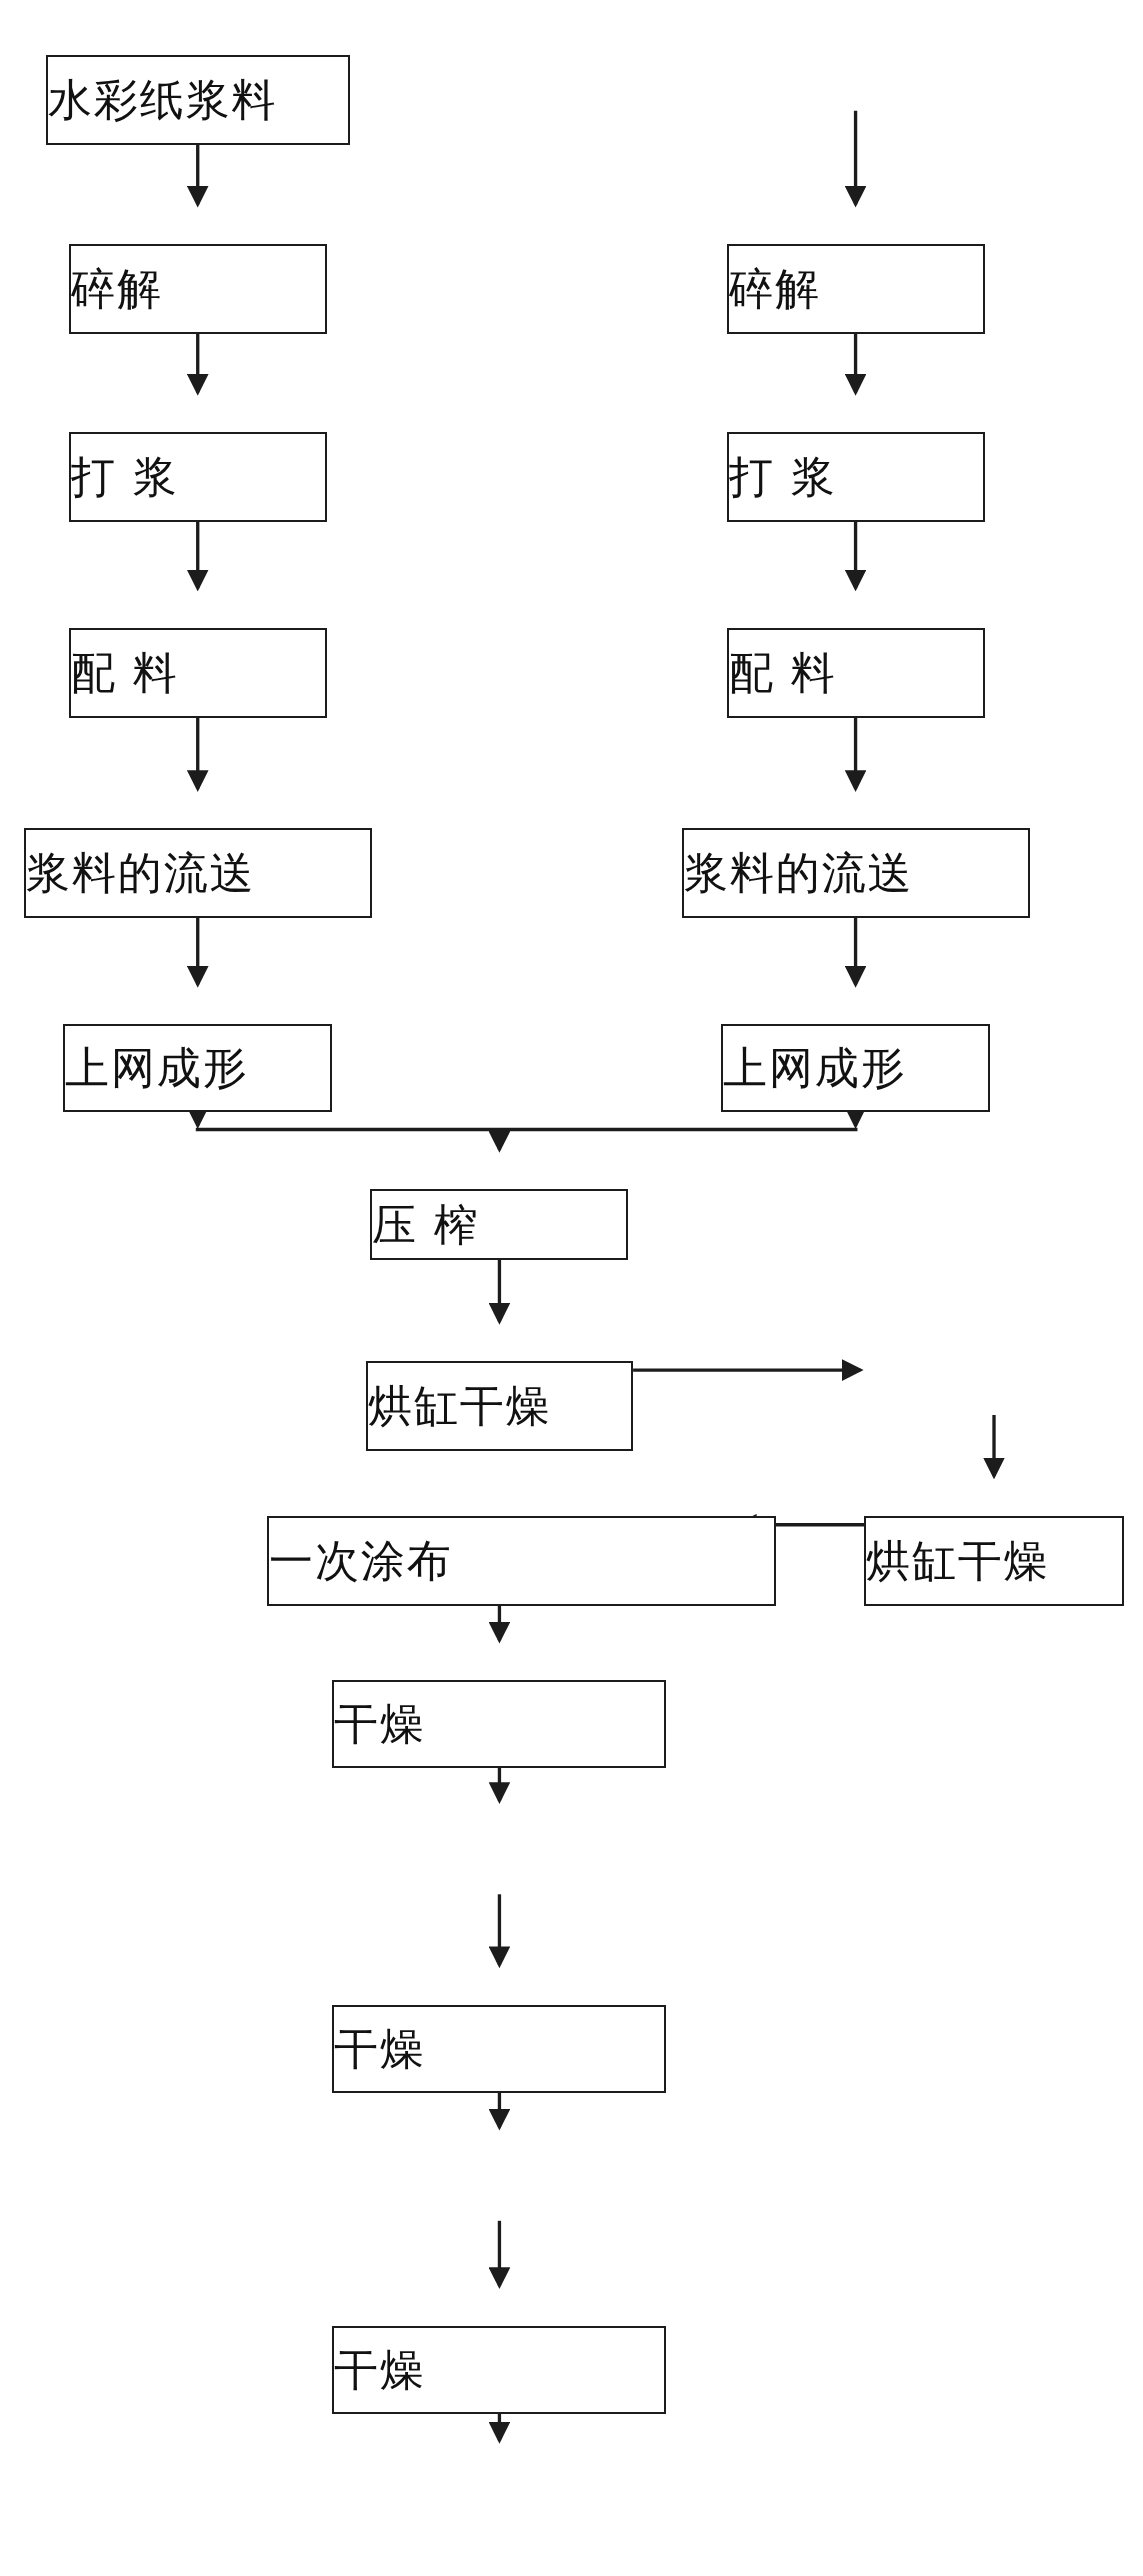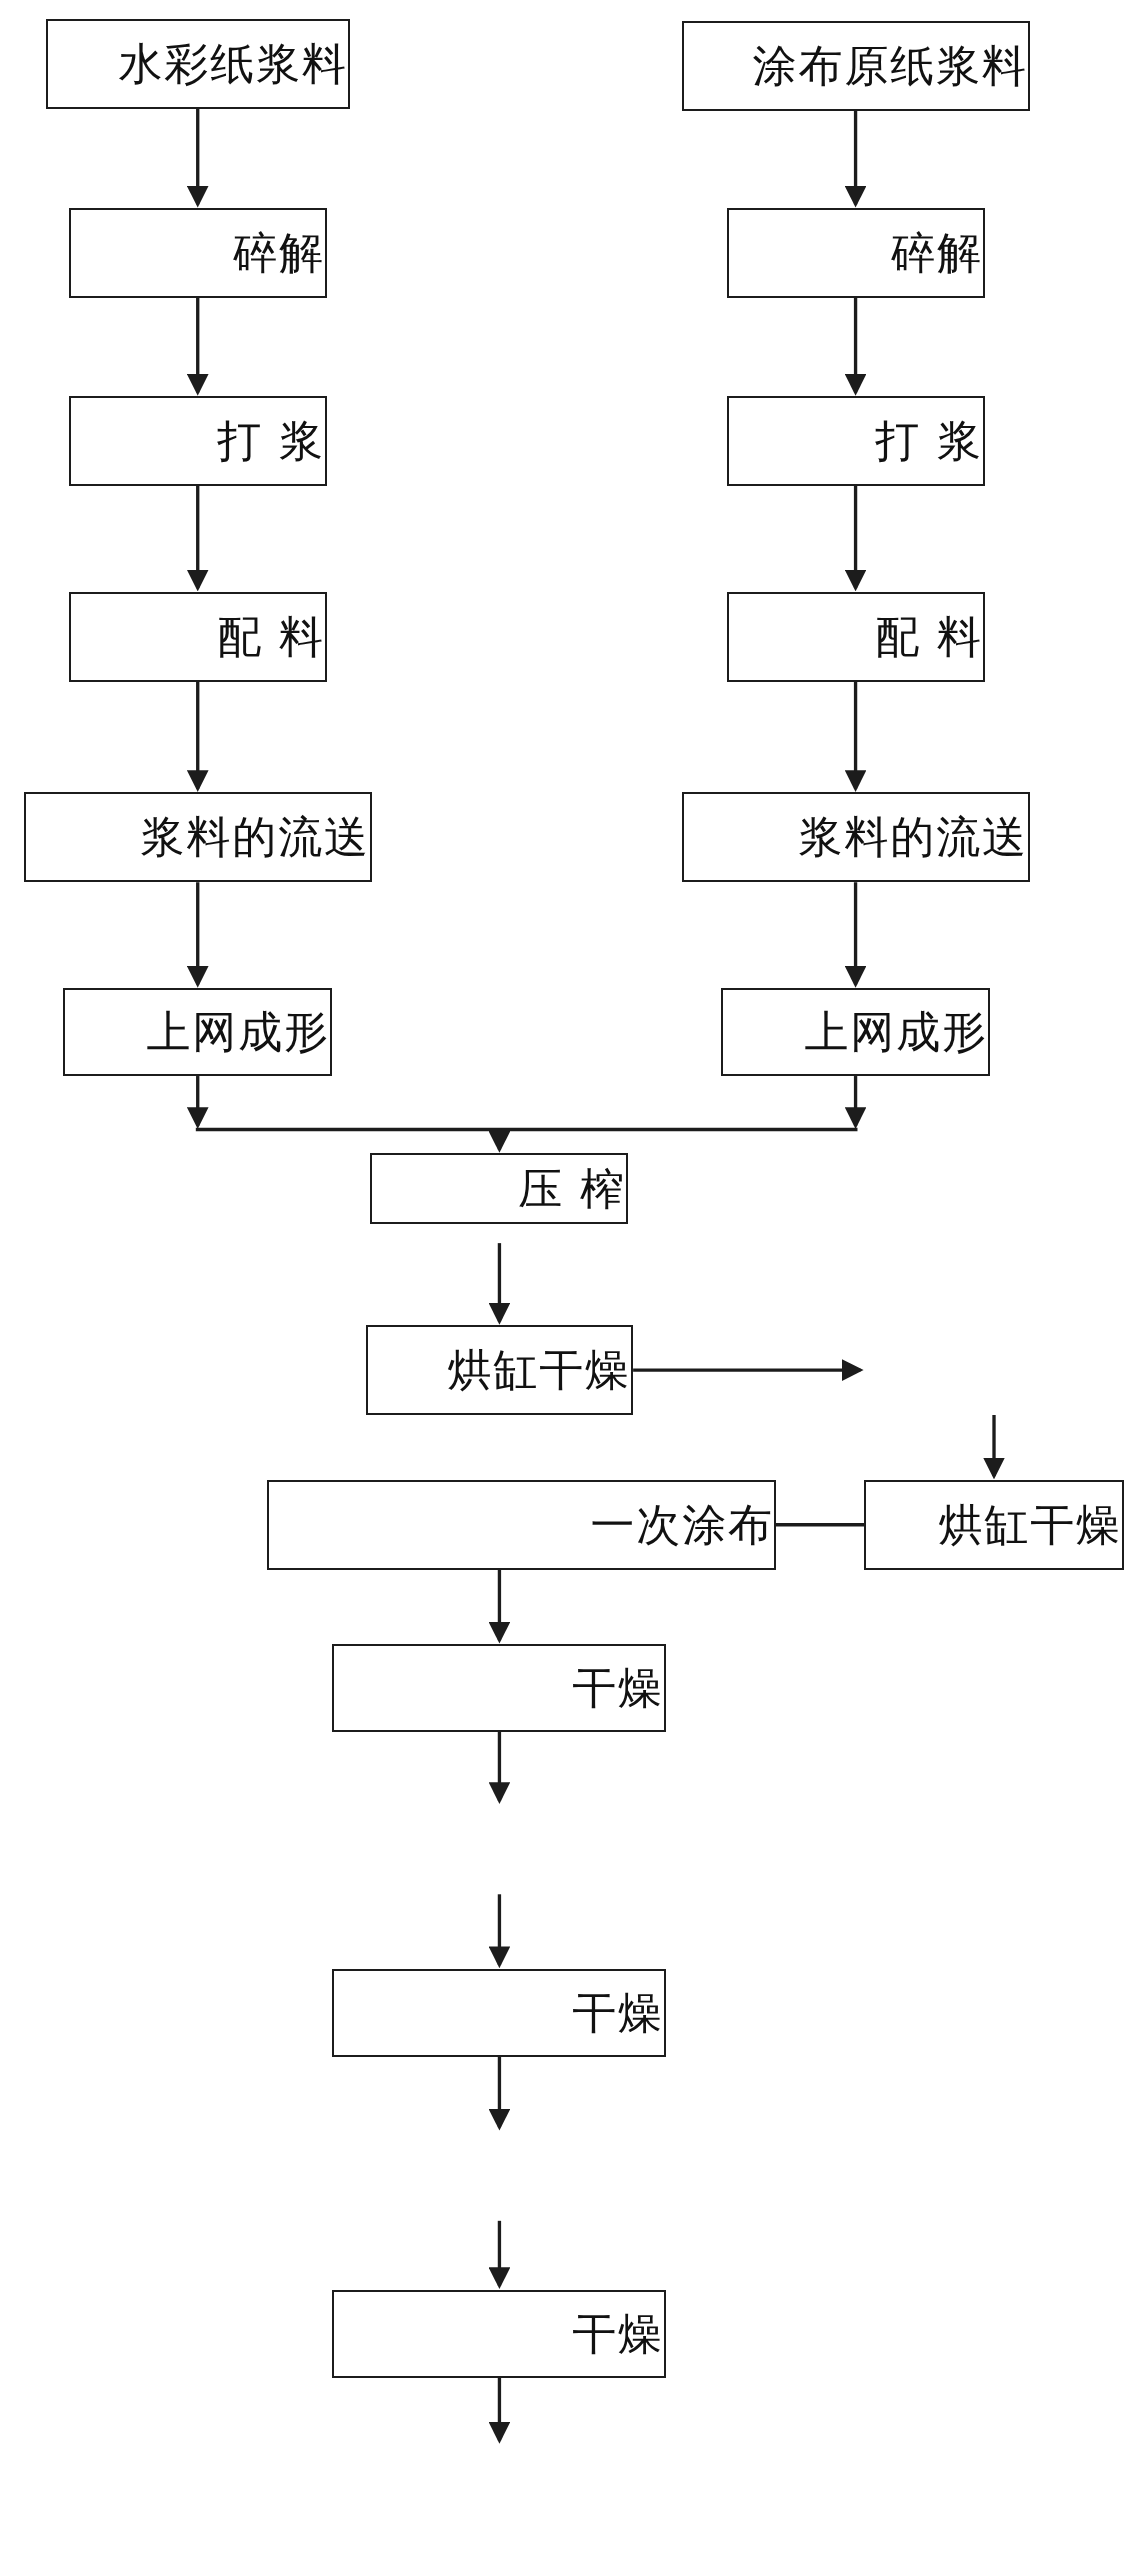--- a/index.html
+++ b/index.html
@@ -22,26 +22,27 @@
     width: 1144px;
     height: 2576px;
   }
   .box {
     position: absolute;
     box-sizing: border-box;
     border: 2.9px solid #1c1c1c;
     background: #ffffff;
     display: flex;
     align-items: center;
-    justify-content: flex-end;
+    justify-content: flex-start;
     font-size: 44px;
     letter-spacing: 1.9px;
     color: #111111;
     white-space: nowrap;
     line-height: 1;
+    margin-top: 36px;
   }
 </style>
 </head>
 <body>
 
 <div id="canvas">
 
   <svg id="connector-layer" width="1144" height="2576" viewBox="0 0 1198 2698" xmlns="http://www.w3.org/2000/svg">
     <defs>
       <marker id="ah" viewBox="0 0 10 10" refX="8.5" refY="5" markerWidth="6.5" markerHeight="6.5" orient="auto">
@@ -71,23 +72,20 @@
       <line x1="523" y1="1814" x2="523" y2="1886" marker-end="url(#ah)"></line>
       <line x1="523" y1="1984" x2="523" y2="2058" marker-end="url(#ah)"></line>
       <line x1="523" y1="2154" x2="523" y2="2228" marker-end="url(#ah)"></line>
       <line x1="523" y1="2326" x2="523" y2="2394" marker-end="url(#ah)"></line>
       <line x1="523" y1="2490" x2="523" y2="2556" marker-end="url(#ah)"></line>
     </g>
   </svg>
 
   <div class="box" style="left:46px;top:19px;width:304px;height:90px">
     <span>水彩纸浆料</span>
-  </div>
-  <div class="box" style="left:682px;top:21px;width:348px;height:90px">
-    <span>涂布原纸浆料</span>
   </div>
 
   <div class="box" style="left:69px;top:208px;width:258px;height:90px">
     <span>碎解</span>
   </div>
   <div class="box" style="left:727px;top:208px;width:258px;height:90px">
     <span>碎解</span>
   </div>
 
   <div class="box" style="left:69px;top:396px;width:258px;height:90px">

